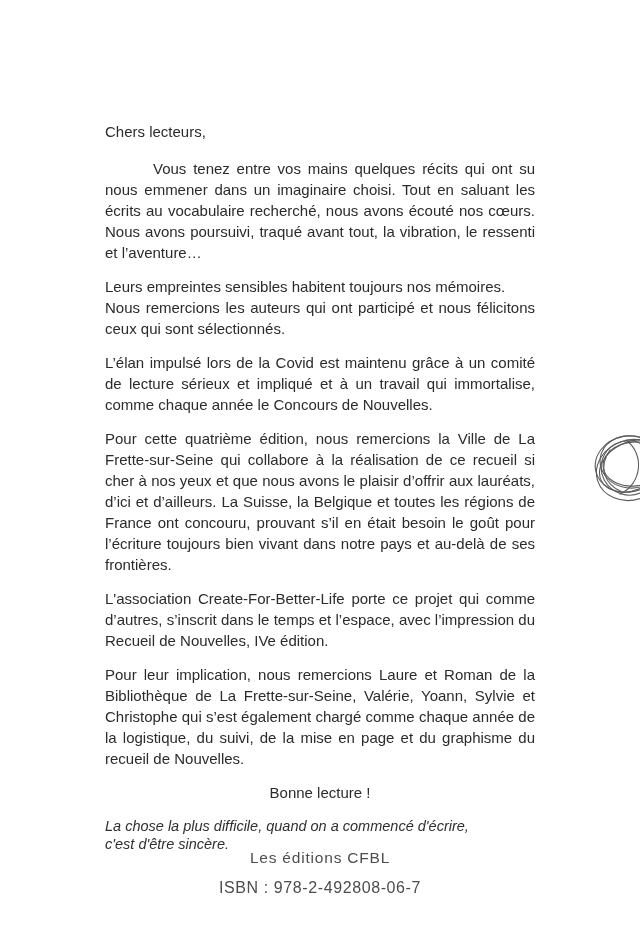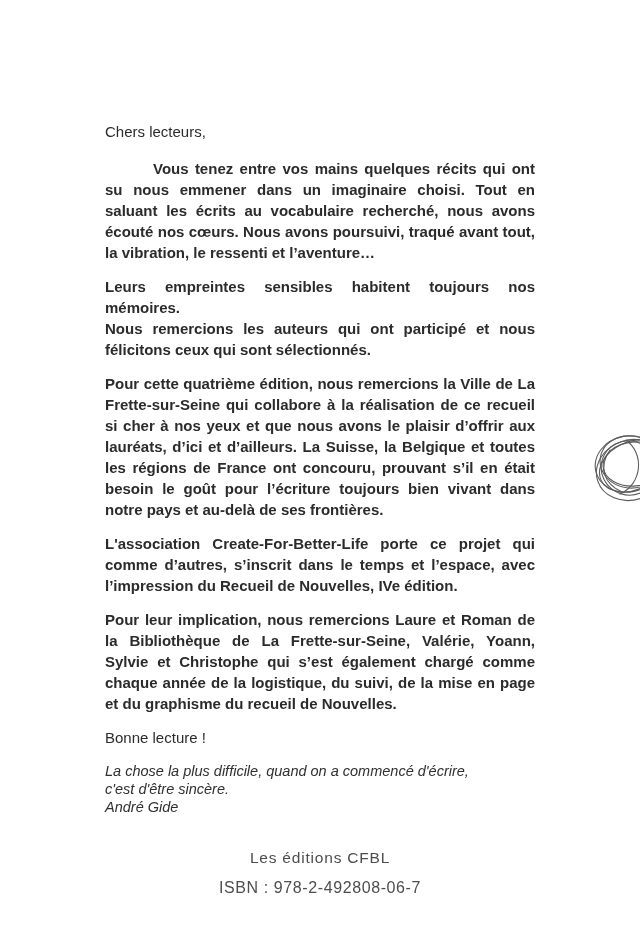--- a/index.html
+++ b/index.html
@@ -25,30 +25,30 @@
     width: 430px;
     font-size: 15px;
     line-height: 21px;
   }
   .salutation {
     margin: 0 0 16px 0;
   }
   .para {
     margin: 0 0 13px 0;
     text-align: justify;
-    font-weight: bold;
   }
   .para.indent {
     text-indent: 48px;
   }
   .para .sub-line {
     text-align: justify;
   }
   .closing {
     margin: 0 0 14px 0;
+    text-align: center;
   }
   .quote {
     margin-top: 2px;
     text-align: left;
     font-style: italic;
     font-size: 14.5px;
     line-height: 18px;
     color: #2f2f2f;
   }
   .scribble {
@@ -86,33 +86,33 @@
 
     <p class="salutation">Chers lecteurs,</p>
 
     <p class="para indent">Vous tenez entre vos mains quelques récits qui ont su nous emmener dans un imaginaire choisi. Tout en saluant les écrits au vocabulaire recherché, nous avons écouté nos cœurs. Nous avons poursuivi, traqué avant tout, la vibration, le ressenti et l’aventure…</p>
 
     <div class="para">
       <div class="sub-line">Leurs empreintes sensibles habitent toujours nos mémoires.</div>
       <div class="sub-line">Nous remercions les auteurs qui ont participé et nous félicitons ceux qui sont sélectionnés.</div>
     </div>
 
+    <p class="para">L’élan impulsé lors de la Covid est maintenu grâce à un comité de lecture sérieux et impliqué et à un travail qui immortalise, comme chaque année le Concours de Nouvelles.</p>
 
     <p class="para">Pour cette quatrième édition, nous remercions la Ville de La Frette-sur-Seine qui collabore à la réalisation de ce recueil si cher à nos yeux et que nous avons le plaisir d’offrir aux lauréats, d’ici et d’ailleurs. La Suisse, la Belgique et toutes les régions de France ont concouru, prouvant s’il en était besoin le goût pour l’écriture toujours bien vivant dans notre pays et au-delà de ses frontières.</p>
 
     <p class="para">L'association Create-For-Better-Life porte ce projet qui comme d’autres, s’inscrit dans le temps et l’espace, avec l’impression du Recueil de Nouvelles, IVe édition.</p>
 
     <p class="para">Pour leur implication, nous remercions Laure et Roman de la Bibliothèque de La Frette-sur-Seine, Valérie, Yoann, Sylvie et Christophe qui s’est également chargé comme chaque année de la logistique, du suivi, de la mise en page et du graphisme du recueil de Nouvelles.</p>
 
     <p class="closing">Bonne lecture !</p>
 
     <div class="quote">
       <div>La chose la plus difficile, quand on a commencé d'écrire,</div>
       <div>c'est d'être sincère.</div>
-      <div>André Gide</div>
     </div>
 
   </div>
 
   <svg class="scribble" viewBox="0 0 60 115" aria-hidden="true">
     <g fill="none" stroke="#5c5c5c" stroke-width="1.1" stroke-linecap="round">
       <ellipse cx="38" cy="52" rx="33" ry="28" transform="rotate(-12 38 52)"></ellipse>
       <ellipse cx="40" cy="50" rx="30" ry="26" transform="rotate(8 40 50)"></ellipse>
       <ellipse cx="42" cy="54" rx="34" ry="24" transform="rotate(-25 42 54)"></ellipse>
       <ellipse cx="39" cy="56" rx="28" ry="27" transform="rotate(18 39 56)"></ellipse>

